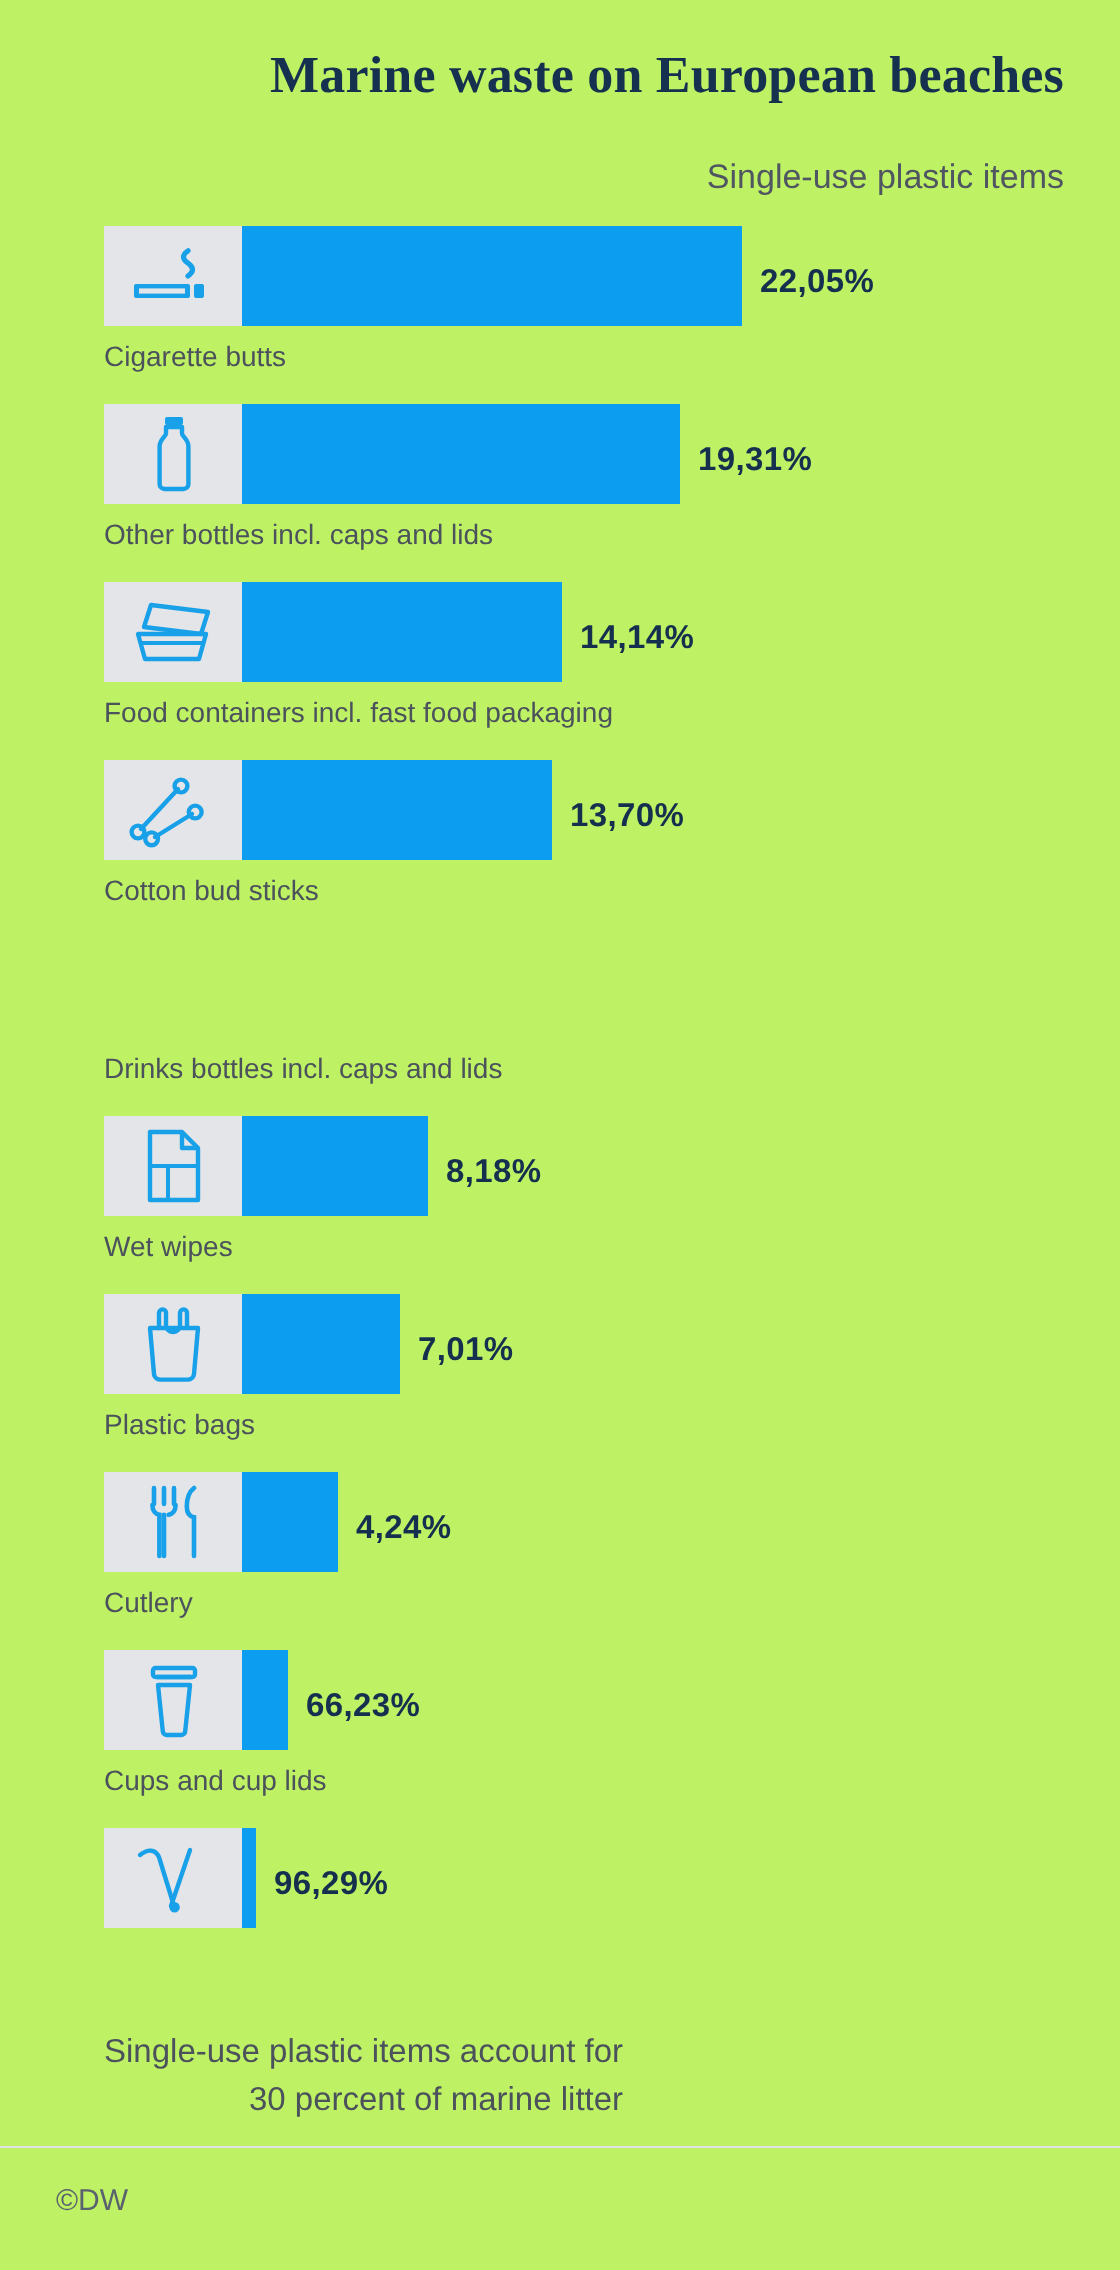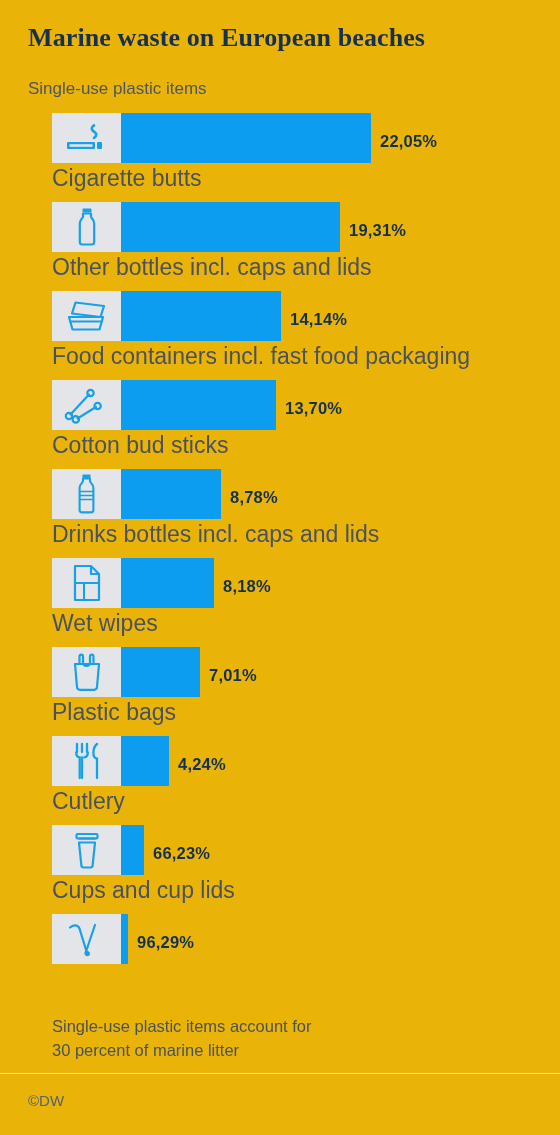--- a/index.html
+++ b/index.html
@@ -4,23 +4,24 @@
 <style>
   html, body {
     margin: 0;
     padding: 0;
     background: #f1f2f4;
   }
   #page {
     position: relative;
     width: 560px;
     height: 1135px;
-    background: #eab308;
+    background: #bef264;
     overflow: hidden;
     font-family: "Liberation Sans", sans-serif;
+    text-align: right;
     -webkit-font-smoothing: antialiased;
   }
 
   
   #header {
     position: absolute;
     left: 28px;
     top: 22px;
     right: 28px;
   }
@@ -83,21 +84,21 @@
     color: #14304e;
     align-self: center;
     margin-left: 9px;
     white-space: nowrap;
     letter-spacing: 0.2px;
   }
   .label {
     position: absolute;
     left: 0;
     top: 54px;
-    font-size: 23px;
+    font-size: 14px;
     line-height: 22px;
     color: #4b525c;
     white-space: nowrap;
   }
 
   
   #note {
     position: absolute;
     left: 52px;
     top: 1014px;
@@ -210,33 +211,20 @@
                 </g>
               </svg>
             </span>
           </div>
           <div class="bar" style="width: 155px; background: rgb(12, 156, 240);"></div>
           <span class="value">13,70%</span>
         </div>
         <div class="label">Cotton bud sticks</div>
       </div>
       <div class="row">
-        <div class="bar-line">
-          <div class="icon-box">
-            <span>
-              <svg width="30" height="42" viewBox="0 0 30 42">
-                <rect x="10.5" y="1.5" width="8" height="3.5" rx="0.8" fill="#18a0e8"></rect>
-                <path d="M11 5.5v2.6c0 1.6-3.4 3.2-3.4 6.6V37a2.4 2.4 0 0 0 2.4 2.4h9a2.4 2.4 0 0 0 2.4-2.4V14.7c0-3.4-3.4-5-3.4-6.6V5.5z" stroke="#18a0e8" stroke-width="2.1" fill="none" stroke-linejoin="round"></path>
-                <path d="M8 18.5h13M8 22.5h13M8 26.5h13" stroke="#18a0e8" stroke-width="1.6"></path>
-              </svg>
-            </span>
-          </div>
-          <div class="bar" style="width: 100px; background: rgb(12, 156, 240);"></div>
-          <span class="value">8,78%</span>
-        </div>
         <div class="label">Drinks bottles incl. caps and lids</div>
       </div>
       <div class="row">
         <div class="bar-line">
           <div class="icon-box">
             <span>
               <svg width="34" height="40" viewBox="0 0 34 40">
                 <path d="M5 3h16l8 8v26H5Z" stroke="#18a0e8" stroke-width="2.2" fill="none" stroke-linejoin="round"></path>
                 <path d="M21 3v8h8" stroke="#18a0e8" stroke-width="2.2" fill="none" stroke-linejoin="round"></path>
                 <path d="M5 20h24M14 20v17" stroke="#18a0e8" stroke-width="2"></path>

